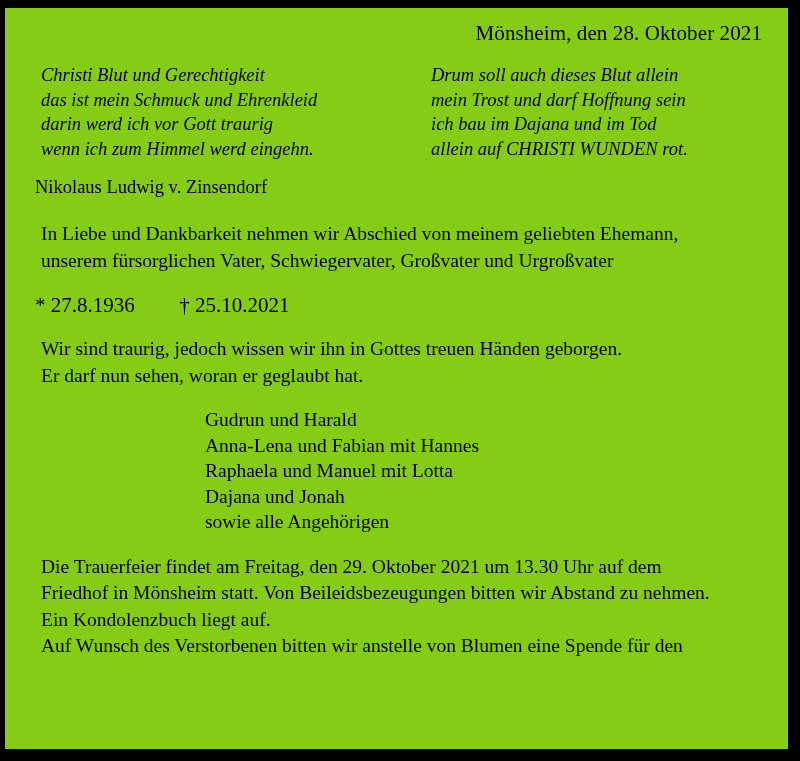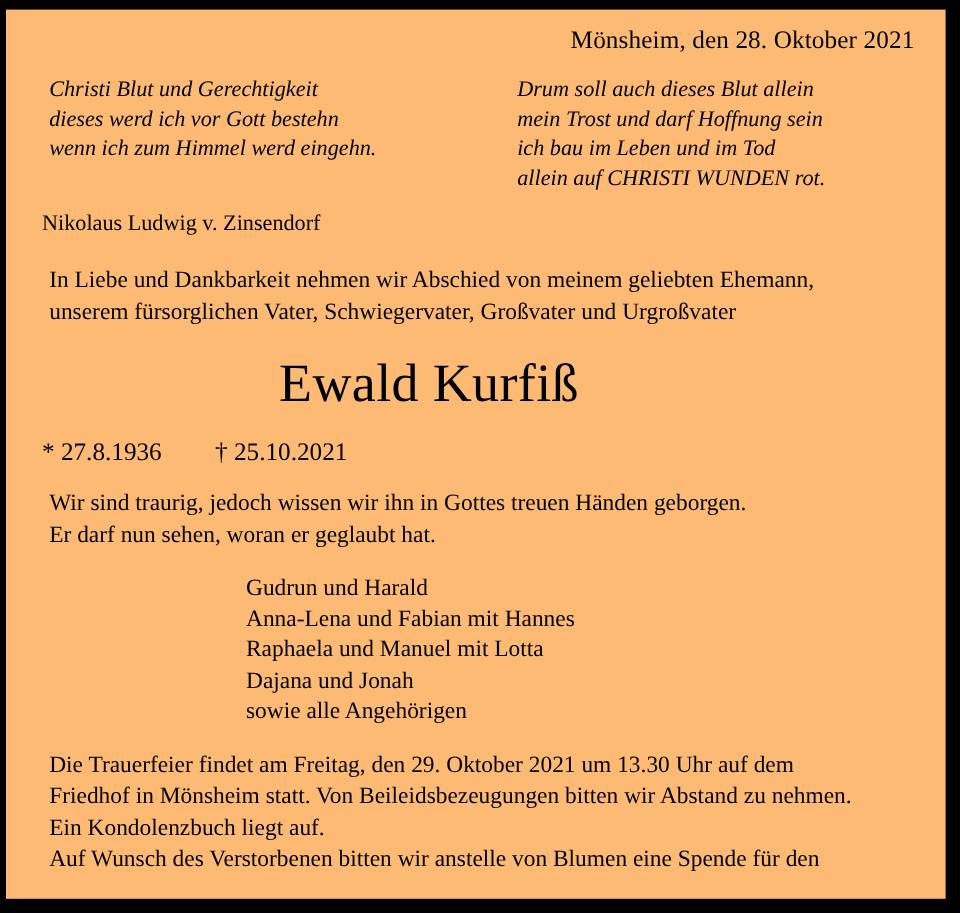--- a/index.html
+++ b/index.html
@@ -20,21 +20,21 @@
     color: #000000;
   }
 
   
   .card {
     position: absolute;
     left: 5px;
     top: 8px;
     right: 12px;
     bottom: 12px;
-    background: #fdba74;
+    background: #84cc16;
     box-sizing: border-box;
     padding: 0;
   }
 
   .inner {
     position: absolute;
     left: 30px;
     right: 18px;
     top: 8px;
     bottom: 0;
@@ -134,39 +134,39 @@
 
 <div class="notice">
   <div class="card">
     <div class="inner">
 
       <div class="placedate">Mönsheim, den 28. Oktober 2021</div>
 
       <div class="verse">
         <div class="verse-col left">
           <span class="verse-line">Christi Blut und Gerechtigkeit</span>
-          <span class="verse-line">dieses werd ich vor Gott bestehn</span>
+          <span class="verse-line">das ist mein Schmuck und Ehrenkleid</span>
+          <span class="verse-line">darin werd ich vor Gott traurig</span>
           <span class="verse-line">wenn ich zum Himmel werd eingehn.</span>
         </div>
         <div class="verse-col right">
           <span class="verse-line">Drum soll auch dieses Blut allein</span>
           <span class="verse-line">mein Trost und darf Hoffnung sein</span>
-          <span class="verse-line">ich bau im Leben und im Tod</span>
+          <span class="verse-line">ich bau im Dajana und im Tod</span>
           <span class="verse-line">allein auf CHRISTI WUNDEN rot.</span>
         </div>
       </div>
 
       <div class="attribution">Nikolaus Ludwig v. Zinsendorf</div>
 
       <div class="para intro">
         <span class="pline">In Liebe und Dankbarkeit nehmen wir Abschied von meinem geliebten Ehemann,</span>
         <span class="pline">unserem fürsorglichen Vater, Schwiegervater, Großvater und Urgroßvater</span>
       </div>
 
-      <div class="name">Ewald Kurfiß</div>
 
       <div class="dates">
         <span>*</span>
         <span>27.8.1936</span>
         <span class="gap"></span>
         <span>†</span>
         <span>25.10.2021</span>
       </div>
 
       <div class="para mourn">

